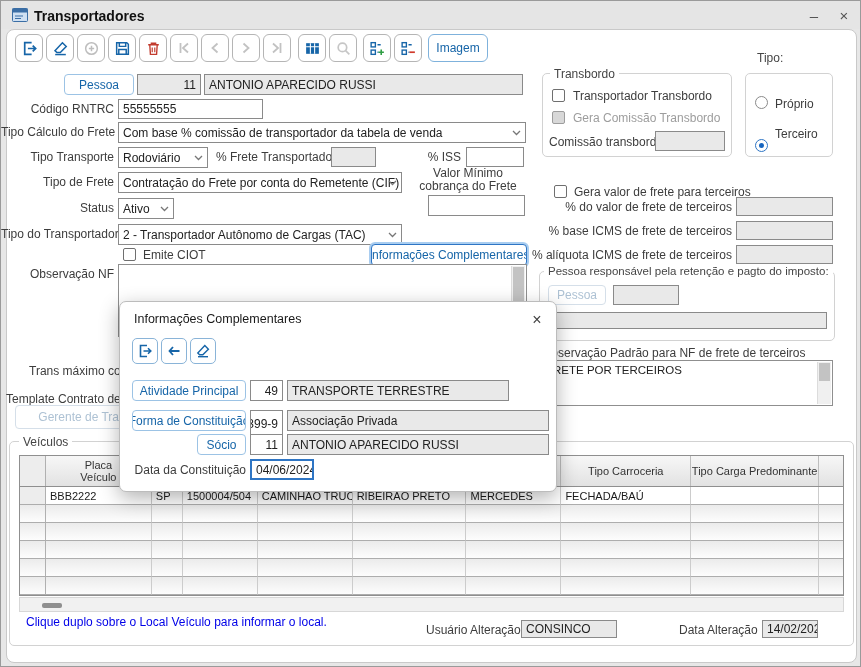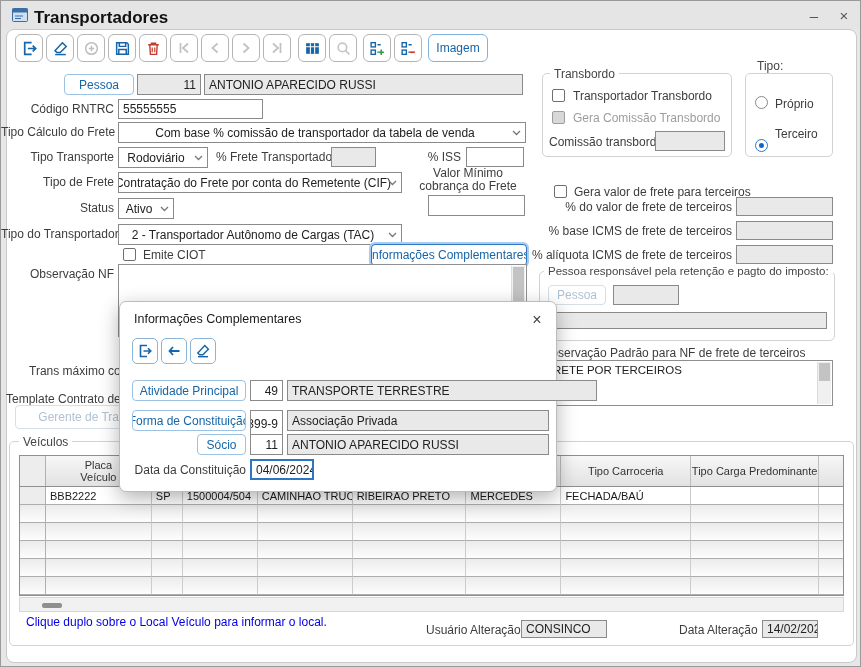--- a/index.html
+++ b/index.html
@@ -1,34 +1,34 @@
 <!DOCTYPE html>
 <html><head>
 <meta charset="utf-8">
 <style>
   html,body{margin:0;padding:0;background:#cfcfcf;}
   .window{position:relative;width:861px;height:667px;background:#e7e7e7;
     font-family:"Liberation Sans",sans-serif;overflow:hidden;border:1px solid #9a9a9a;box-sizing:border-box;}
   .abs{position:absolute;box-sizing:border-box;}
   .titlebar{left:0;top:0;width:861px;height:28px;background:#e5e5e5;}
-  .title{font-size:17px;font-weight:bold;color:#111;white-space:nowrap;}
+  .title{font-size:14px;font-weight:bold;color:#111;white-space:nowrap;}
   .winbtn{width:26px;height:20px;color:#555;font-size:15px;display:flex;align-items:center;justify-content:center;cursor:default;}
   .panel{left:5px;top:28px;width:851px;height:634px;background:#fff;border:1px solid #c9c9c9;border-radius:8px;}
   .tbtn{top:33px;width:28px;height:28px;background:#fff;border:1px solid #b5b5b5;border-radius:6px;
     display:flex;align-items:center;justify-content:center;}
   .tbtn.txt{width:60px;color:#1665a8;font-size:12px;border-color:#7fb2dc;}
   .lbl{font-size:12px;color:#3d3d3d;white-space:nowrap;}
   .r{text-align:right;}
   .c{text-align:center;}
   .field{border:1px solid #8a8a8a;background:#fff;font-size:12px;color:#222;
     display:flex;align-items:center;padding:0 4px;white-space:nowrap;overflow:hidden;}
   .ro{background:#e9e9e9;}
   .num{justify-content:flex-end;}
   .sel{border:1px solid #8a8a8a;background:#fff;font-size:12px;color:#222;
-    display:flex;align-items:center;padding:0 18px 0 4px;white-space:nowrap;overflow:hidden;justify-content:center;}
+    display:flex;align-items:center;padding:0 18px 0 4px;white-space:nowrap;overflow:hidden;}
   .chev{position:absolute;right:4px;top:50%;margin-top:-3px;}
   .sbtn{border:1px solid #9cc3e5;border-radius:4px;background:#fff;color:#1665a8;font-size:12px;
     display:flex;align-items:center;justify-content:center;white-space:nowrap;overflow:hidden;}
   .sbtn.dis{border-color:#d5dfe9;color:#aec2d4;}
   .focusbtn{border:1px solid #2e75c4;box-shadow:0 0 0 2px #a9cdf0;}
   .cb{width:13px;height:13px;border:1px solid #6f6f6f;background:#fff;border-radius:2px;}
   .cb.dis{background:#d8d8d8;border-color:#9d9d9d;}
   .radio{width:13px;height:13px;border:1px solid #8a8a8a;border-radius:50%;background:#fff;position:relative;}
   .radio.on{border-color:#2e75c4;}
   .radio.on::after{content:"";position:absolute;left:3px;top:3px;right:3px;bottom:3px;border-radius:50%;background:#1665c0;}
@@ -265,21 +265,21 @@
   <div class="abs group" style="left:541px;top:72px;width:190px;height:84px"></div>
   <div class="abs glabel" style="left:549px;top:66px">Transbordo</div>
   <div class="abs cb" style="left:551px;top:88px"></div>
   <div class="abs lbl" style="left:572px;top:88px">Transportador Transbordo</div>
   <div class="abs cb dis" style="left:551px;top:110px"></div>
   <div class="abs lbl dislbl" style="left:572px;top:110px">Gera Comissão Transbordo</div>
   <div class="abs lbl" style="left:548px;top:134px">Comissão transbordo</div>
   <div class="abs field ro" style="left:654px;top:130px;width:70px;height:20px"></div>
 
   <div class="abs group" style="left:744px;top:72px;width:88px;height:84px"></div>
-  <div class="abs glabel" style="left:752px;top:58px">Tipo:</div>
+  <div class="abs glabel" style="left:752px;top:50px">Tipo:</div>
   <div class="abs radio" style="left:754px;top:95px"></div>
   <div class="abs lbl" style="left:774px;top:96px">Próprio</div>
   <div class="abs radio on" style="left:754px;top:125px"></div>
   <div class="abs lbl" style="left:774px;top:126px">Terceiro</div>
 
   <div class="abs cb" style="left:553px;top:184px"></div>
   <div class="abs lbl r" style="left:515px;top:199px;width:216px">% do valor de frete de terceiros</div>
   <div class="abs lbl" style="left:573px;top:184px">Gera valor de frete para terceiros</div>
   <div class="abs field ro" style="left:735px;top:196px;width:97px;height:19px"></div>
   <div class="abs lbl r" style="left:515px;top:223px;width:216px">% base ICMS de frete de terceiros</div>
@@ -395,21 +395,21 @@
         <div class="td" style="width:24px;border-right:none"></div>
     </div>
   </div>
 
   <div class="abs hscroll" style="left:18px;top:596px;width:825px;height:15px">
     <div class="hthumb" style="left:22px;top:5px;width:20px;height:5px"></div>
   </div>
 
   <div class="abs link" style="left:25px;top:614px">Clique duplo sobre o Local Veículo para informar o local.</div>
   <div class="abs lbl r" style="left:425px;top:622px;width:90px">Usuário Alteração</div>
-  <div class="abs field ro" style="left:520px;top:619px;width:86px;height:18px">CONSINCO</div>
+  <div class="abs field ro" style="left:520px;top:619px;width:96px;height:18px">CONSINCO</div>
   <div class="abs lbl r" style="left:678px;top:622px;width:78px">Data Alteração</div>
   <div class="abs field ro" style="left:761px;top:619px;width:56px;height:18px">14/02/2020</div>
 
   <div class="abs dialog">
     <div class="abs dtitle" style="left:14px;top:10px">Informações Complementares</div>
     <div class="abs dclose" style="left:406px;top:7px">×</div>
 
     <div class="abs dbtn" style="left:12px;top:36px">
       <span>
           <svg width="16" height="16" viewBox="0 0 16 16">
@@ -429,21 +429,21 @@
       <span>
           <svg width="16" height="16" viewBox="0 0 16 16">
             <path d="M9.8 2.6l3.6 3.6-5.6 5.6H4.6l-1.8-1.8z" fill="none" stroke="#1665a8" stroke-width="1.4"></path>
             <path d="M3 13.7h10" stroke="#1665a8" stroke-width="1.4"></path>
           </svg>
         </span>
     </div>
 
     <div class="abs sbtn" style="left:12px;top:78px;width:114px;height:21px">Atividade Principal</div>
     <div class="abs field num" style="left:130px;top:78px;width:33px;height:21px">49</div>
-    <div class="abs field ro" style="left:167px;top:78px;width:310px;height:21px">TRANSPORTE TERRESTRE</div>
+    <div class="abs field ro" style="left:167px;top:78px;width:222px;height:21px">TRANSPORTE TERRESTRE</div>
 
     <div class="abs sbtn" style="left:12px;top:108px;width:114px;height:21px">Forma de Constituição</div>
     <div class="abs field num" style="left:130px;top:108px;width:33px;height:28px">399-9</div>
     <div class="abs field ro" style="left:167px;top:108px;width:262px;height:21px">Associação Privada</div>
 
     <div class="abs sbtn" style="left:77px;top:132px;width:49px;height:21px">Sócio</div>
     <div class="abs field num" style="left:130px;top:132px;width:33px;height:21px">11</div>
     <div class="abs field ro" style="left:167px;top:132px;width:262px;height:21px">ANTONIO APARECIDO RUSSI</div>
 
     <div class="abs lbl r" style="left:0px;top:161px;width:126px">Data da Constituição</div>

